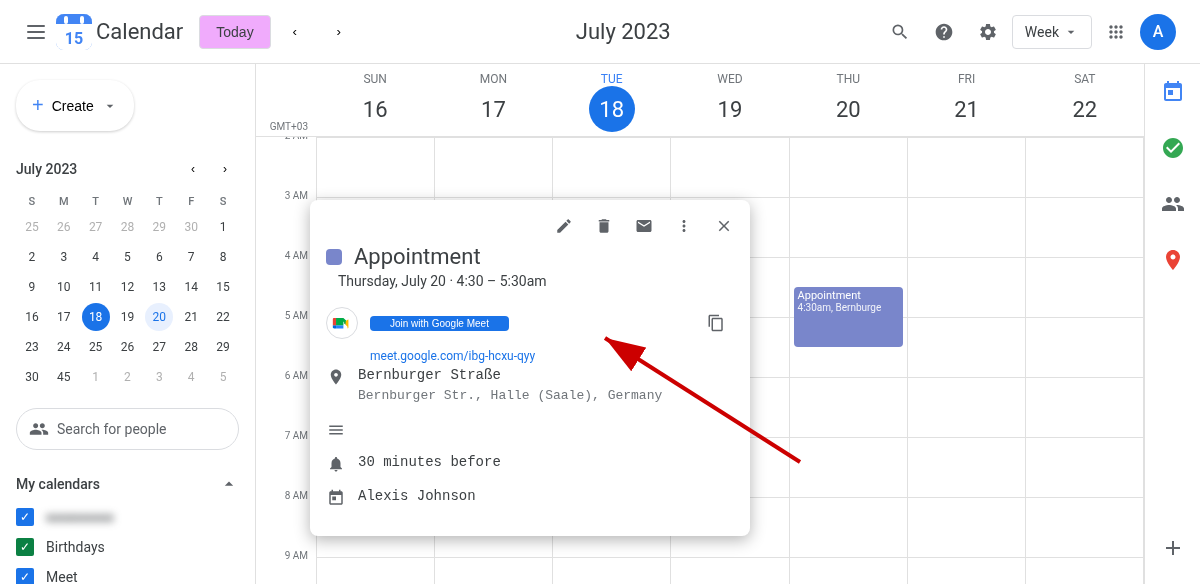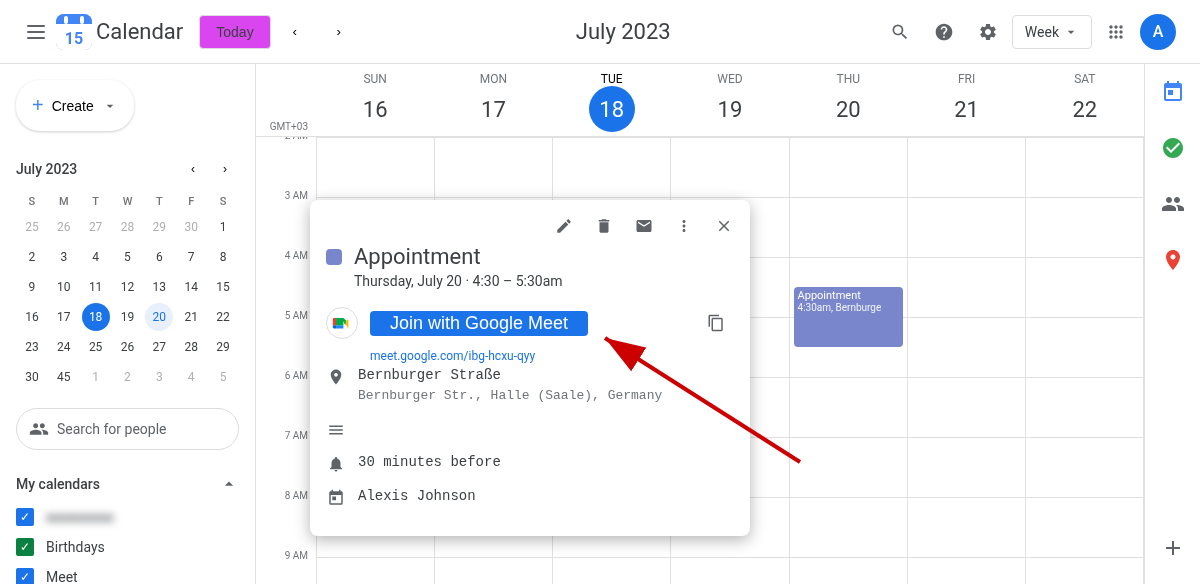--- a/index.html
+++ b/index.html
@@ -5,21 +5,21 @@
     * { box-sizing: border-box; margin: 0; padding: 0; }
     body { font-family: 'Google Sans', Roboto, Arial, sans-serif; background: #fff; color: #3c4043; font-size: 14px; overflow: hidden; }
 
     
     .top-bar { display: flex; align-items: center; height: 64px; padding: 0 16px; border-bottom: 1px solid #e0e0e0; position: relative; z-index: 10; }
     .menu-icon { width: 40px; height: 40px; display: flex; align-items: center; justify-content: center; cursor: pointer; border-radius: 50%; }
     .logo-area { display: flex; align-items: center; gap: 4px; margin-right: 16px; }
     .logo-box { width: 36px; height: 36px; background: #4285f4; border-radius: 8px; display: flex; align-items: center; justify-content: center; position: relative; overflow: hidden; }
     .logo-text { font-size: 22px; color: #3c4043; font-weight: 400; }
     .nav-controls { display: flex; align-items: center; gap: 4px; margin-right: 8px; }
-    .today-btn { border: 1px solid #dadce0; border-radius: 4px; padding: 8px 16px; font-size: 14px; cursor: pointer; background: #d946ef; color: #3c4043; }
+    .today-btn { border: 1px solid #dadce0; border-radius: 4px; padding: 8px 16px; font-size: 14px; cursor: pointer; background: #f0abfc; color: #3c4043; }
     .nav-arrow { width: 40px; height: 40px; border-radius: 50%; display: flex; align-items: center; justify-content: center; cursor: pointer; border: none; background: none; }
     .month-title { font-size: 22px; color: #3c4043; font-weight: 400; flex: 1; text-align: center; }
     .top-icons { display: flex; align-items: center; gap: 4px; margin-right: 8px; }
     .icon-btn { width: 40px; height: 40px; border-radius: 50%; display: flex; align-items: center; justify-content: center; cursor: pointer; border: none; background: none; }
     .view-selector { border: 1px solid #dadce0; border-radius: 4px; padding: 8px 12px; font-size: 14px; cursor: pointer; background: #fff; display: flex; align-items: center; gap: 4px; }
     .avatar { width: 36px; height: 36px; border-radius: 50%; background: #1a73e8; color: white; display: flex; align-items: center; justify-content: center; font-size: 16px; font-weight: 500; cursor: pointer; }
 
     
     .main-layout { display: flex; height: calc(100vh - 64px); }
 
@@ -82,24 +82,24 @@
 
     
     .popup-overlay { position: absolute; top: 200px; left: 310px; z-index: 100; }
     .event-popup { background: white; border-radius: 8px; box-shadow: 0 4px 16px rgba(0,0,0,0.3); width: 440px; overflow: hidden; }
     .popup-header { display: flex; align-items: center; justify-content: flex-end; padding: 8px 8px 0; gap: 4px; }
     .popup-header-btn { width: 36px; height: 36px; border-radius: 50%; border: none; background: none; cursor: pointer; display: flex; align-items: center; justify-content: center; }
     .popup-body { padding: 0 16px 16px; }
     .popup-title-row { display: flex; align-items: center; gap: 12px; margin-bottom: 4px; }
     .event-color-dot { width: 16px; height: 16px; border-radius: 4px; background: #7986cb; flex-shrink: 0; }
     .popup-title { font-size: 22px; font-weight: 400; color: #3c4043; }
-    .popup-date { font-size: 14px; color: #3c4043; margin-left: 28px; margin-bottom: 16px; }
+    .popup-date { font-size: 14px; color: #3c4043; margin-left: 12px; margin-bottom: 16px; }
     .popup-meet-row { display: flex; align-items: center; gap: 12px; margin-bottom: 8px; }
     .meet-logo { width: 32px; height: 32px; border-radius: 50%; display: flex; align-items: center; justify-content: center; background: white; border: 1px solid #dadce0; flex-shrink: 0; }
-    .meet-join-btn { background: #1a73e8; color: white; border: none; border-radius: 4px; padding: 2px 20px; font-size: 18px; font-weight: 500; cursor: pointer; }
+    .meet-join-btn { background: #1a73e8; color: white; border: none; border-radius: 4px; padding: 2px 20px; font-size: 10px; font-weight: 500; cursor: pointer; }
     .meet-copy-btn { width: 36px; height: 36px; border-radius: 50%; border: none; background: none; cursor: pointer; display: flex; align-items: center; justify-content: center; margin-left: auto; }
     .meet-url { font-size: 12px; color: #1a73e8; margin-left: 44px; margin-bottom: 2px; }
     .popup-detail-row { display: flex; align-items: flex-start; gap: 12px; margin-bottom: 12px; }
     .detail-icon { width: 20px; height: 20px; display: flex; align-items: center; justify-content: center; color: #5f6368; flex-shrink: 0; margin-top: 2px; }
     .detail-content { font-size: 14px; color: #3c4043; line-height: 1.5; font-family: Liberation Mono, monospace; }
     .detail-subtitle { font-size: 13px; color: #70757a; }
 
     
     .cal-event { background: #7986cb; color: white; border-radius: 4px; padding: 2px 4px; font-size: 11px; position: absolute; top: 0; left: 4px; right: 4px; cursor: pointer; z-index: 5; }
 
@@ -284,21 +284,21 @@
       <div class="gmt-label">GMT+03</div>
       <div class="day-col-header">
         <div class="day-name">SUN</div>
         <div class="day-number">16</div>
       </div>
       <div class="day-col-header">
         <div class="day-name">MON</div>
         <div class="day-number">17</div>
       </div>
       <div class="day-col-header">
-        <div class="day-name" style="color:#000000">TUE</div>
+        <div class="day-name" style="color:#3b82f6">TUE</div>
         <div class="day-number today-circle">18</div>
       </div>
       <div class="day-col-header">
         <div class="day-name">WED</div>
         <div class="day-number">19</div>
       </div>
       <div class="day-col-header">
         <div class="day-name">THU</div>
         <div class="day-number">20</div>
       </div>

